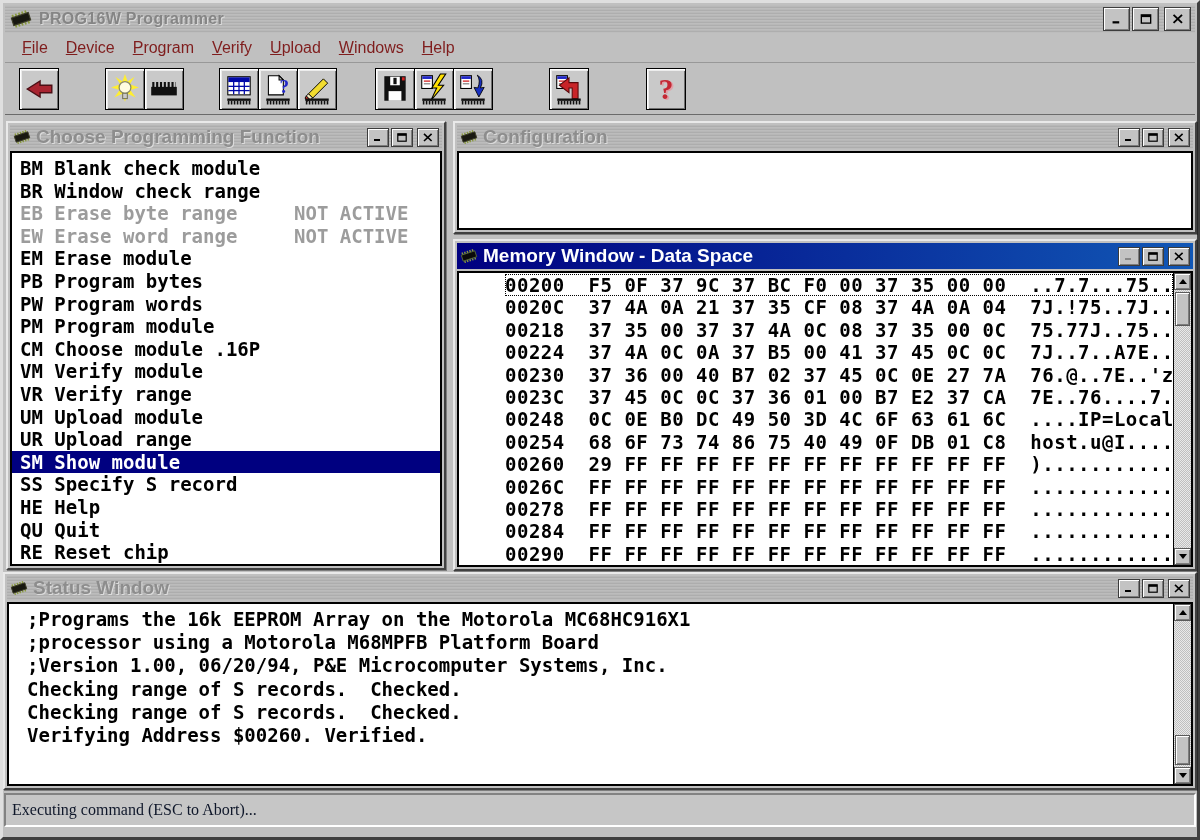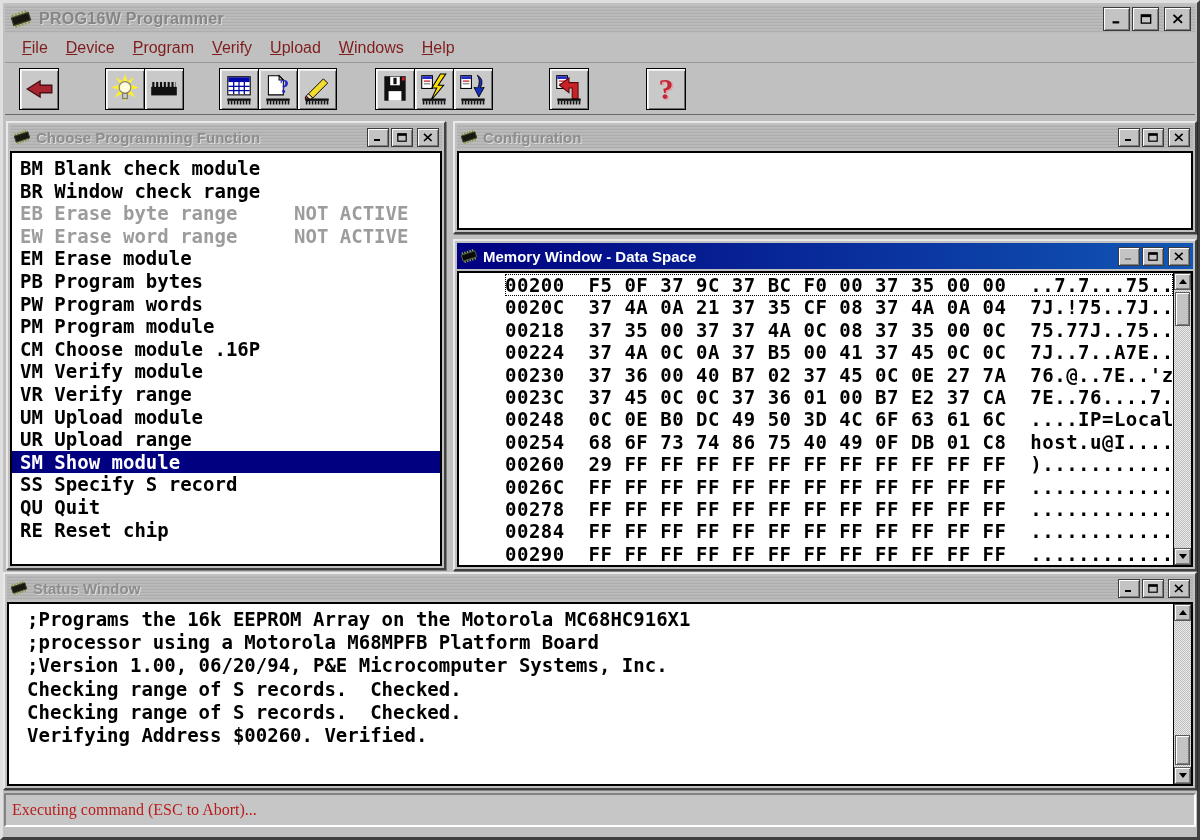--- a/index.html
+++ b/index.html
@@ -58,21 +58,21 @@
     display:flex; flex-direction:column;
   }
   .titlebar {
     flex:0 0 24px; display:flex; align-items:center; gap:5px; padding:0 3px;
   }
   .titlebar.inactive {
     background:#b3b3b3;
     background-image:repeating-linear-gradient(0deg,#bcbcbc 0 1px,#adadad 1px 2px,#b7b7b7 2px 3px);
   }
   .titlebar.active { flex:0 0 26px; background:linear-gradient(90deg,#000080,#1157b5); }
-  .title-text { font-weight:bold; font-size:15px; white-space:nowrap; }
+  .title-text { font-weight:bold; font-size:19px; white-space:nowrap; }
   .titlebar.inactive .title-text { color:#8d8d8d; text-shadow:1px 1px 0 #dcdcdc; }
   .titlebar.active .title-text { color:#ffffff; }
   .tb-btns { margin-left:auto; display:flex; gap:2px; }
   .tb-btn {
     width:22px; height:19px; background:#c3c3c3; border:1px solid #3c3c3c;
     box-shadow:inset 1px 1px 0 #fff, inset -1px -1px 0 #7c7c7c;
     display:flex; align-items:center; justify-content:center;
   }
   .tb-btn.close { margin-left:2px; }
 
@@ -124,21 +124,21 @@
   .st-body { display:flex; height:100%; }
   .st-lines { flex:1; padding:4px 0 8px 10px; font:bold 19px "DejaVu Sans Mono", monospace; overflow:hidden;margin-left:8px; }
   .st-line { height:23.2px; line-height:23.2px; white-space:pre; color:#000; }
 
   
   .statusbar {
     position:absolute; left:1px; right:1px; top:790px; height:34px;
     background:#c6c6c6; border:2px solid; border-color:#828282 #ffffff #ffffff #828282;
     display:flex; align-items:center; padding-left:6px;
   }
-  .statusbar-text { font:16px "Liberation Serif", serif; color:#b91c1c; }
+  .statusbar-text { font:16px "Liberation Serif", serif; color:#0f172a; }
 </style>
 </head>
 <body>
 
 <div id="app">
 
   <div class="main-titlebar">
     <svg width="24" height="20" viewBox="0 0 20 18">
       <g transform="rotate(-18 10 9)">
         <line x1="3" y1="4.5" x2="17" y2="4.5" stroke="#8a9a40" stroke-width="3.2" stroke-dasharray="1.6 1.4"></line>
@@ -317,20 +317,21 @@
         <div class="fn-row normal"><span>PB Program bytes</span></div>
         <div class="fn-row normal"><span>PW Program words</span></div>
         <div class="fn-row normal"><span>PM Program module</span></div>
         <div class="fn-row normal"><span>CM Choose module .16P</span></div>
         <div class="fn-row normal"><span>VM Verify module</span></div>
         <div class="fn-row normal"><span>VR Verify range</span></div>
         <div class="fn-row normal"><span>UM Upload module</span></div>
         <div class="fn-row normal"><span>UR Upload range</span></div>
         <div class="fn-row selected"><span>SM Show module</span></div>
         <div class="fn-row normal"><span>SS Specify S record</span></div>
+        <div class="fn-row normal"><span>HE Help</span></div>
         <div class="fn-row normal"><span>QU Quit</span></div>
         <div class="fn-row normal"><span>RE Reset chip</span></div>
       </div>
   </div>
 
   <div class="win" style="left:450px; top:118px; width:744px; height:113px;">
     <div class="titlebar inactive">
       <svg width="18" height="16" viewBox="0 0 20 18">
         <g transform="rotate(-18 10 9)">
           <line x1="3" y1="4.5" x2="17" y2="4.5" stroke="#8a9a40" stroke-width="3.2" stroke-dasharray="1.6 1.4"></line>

